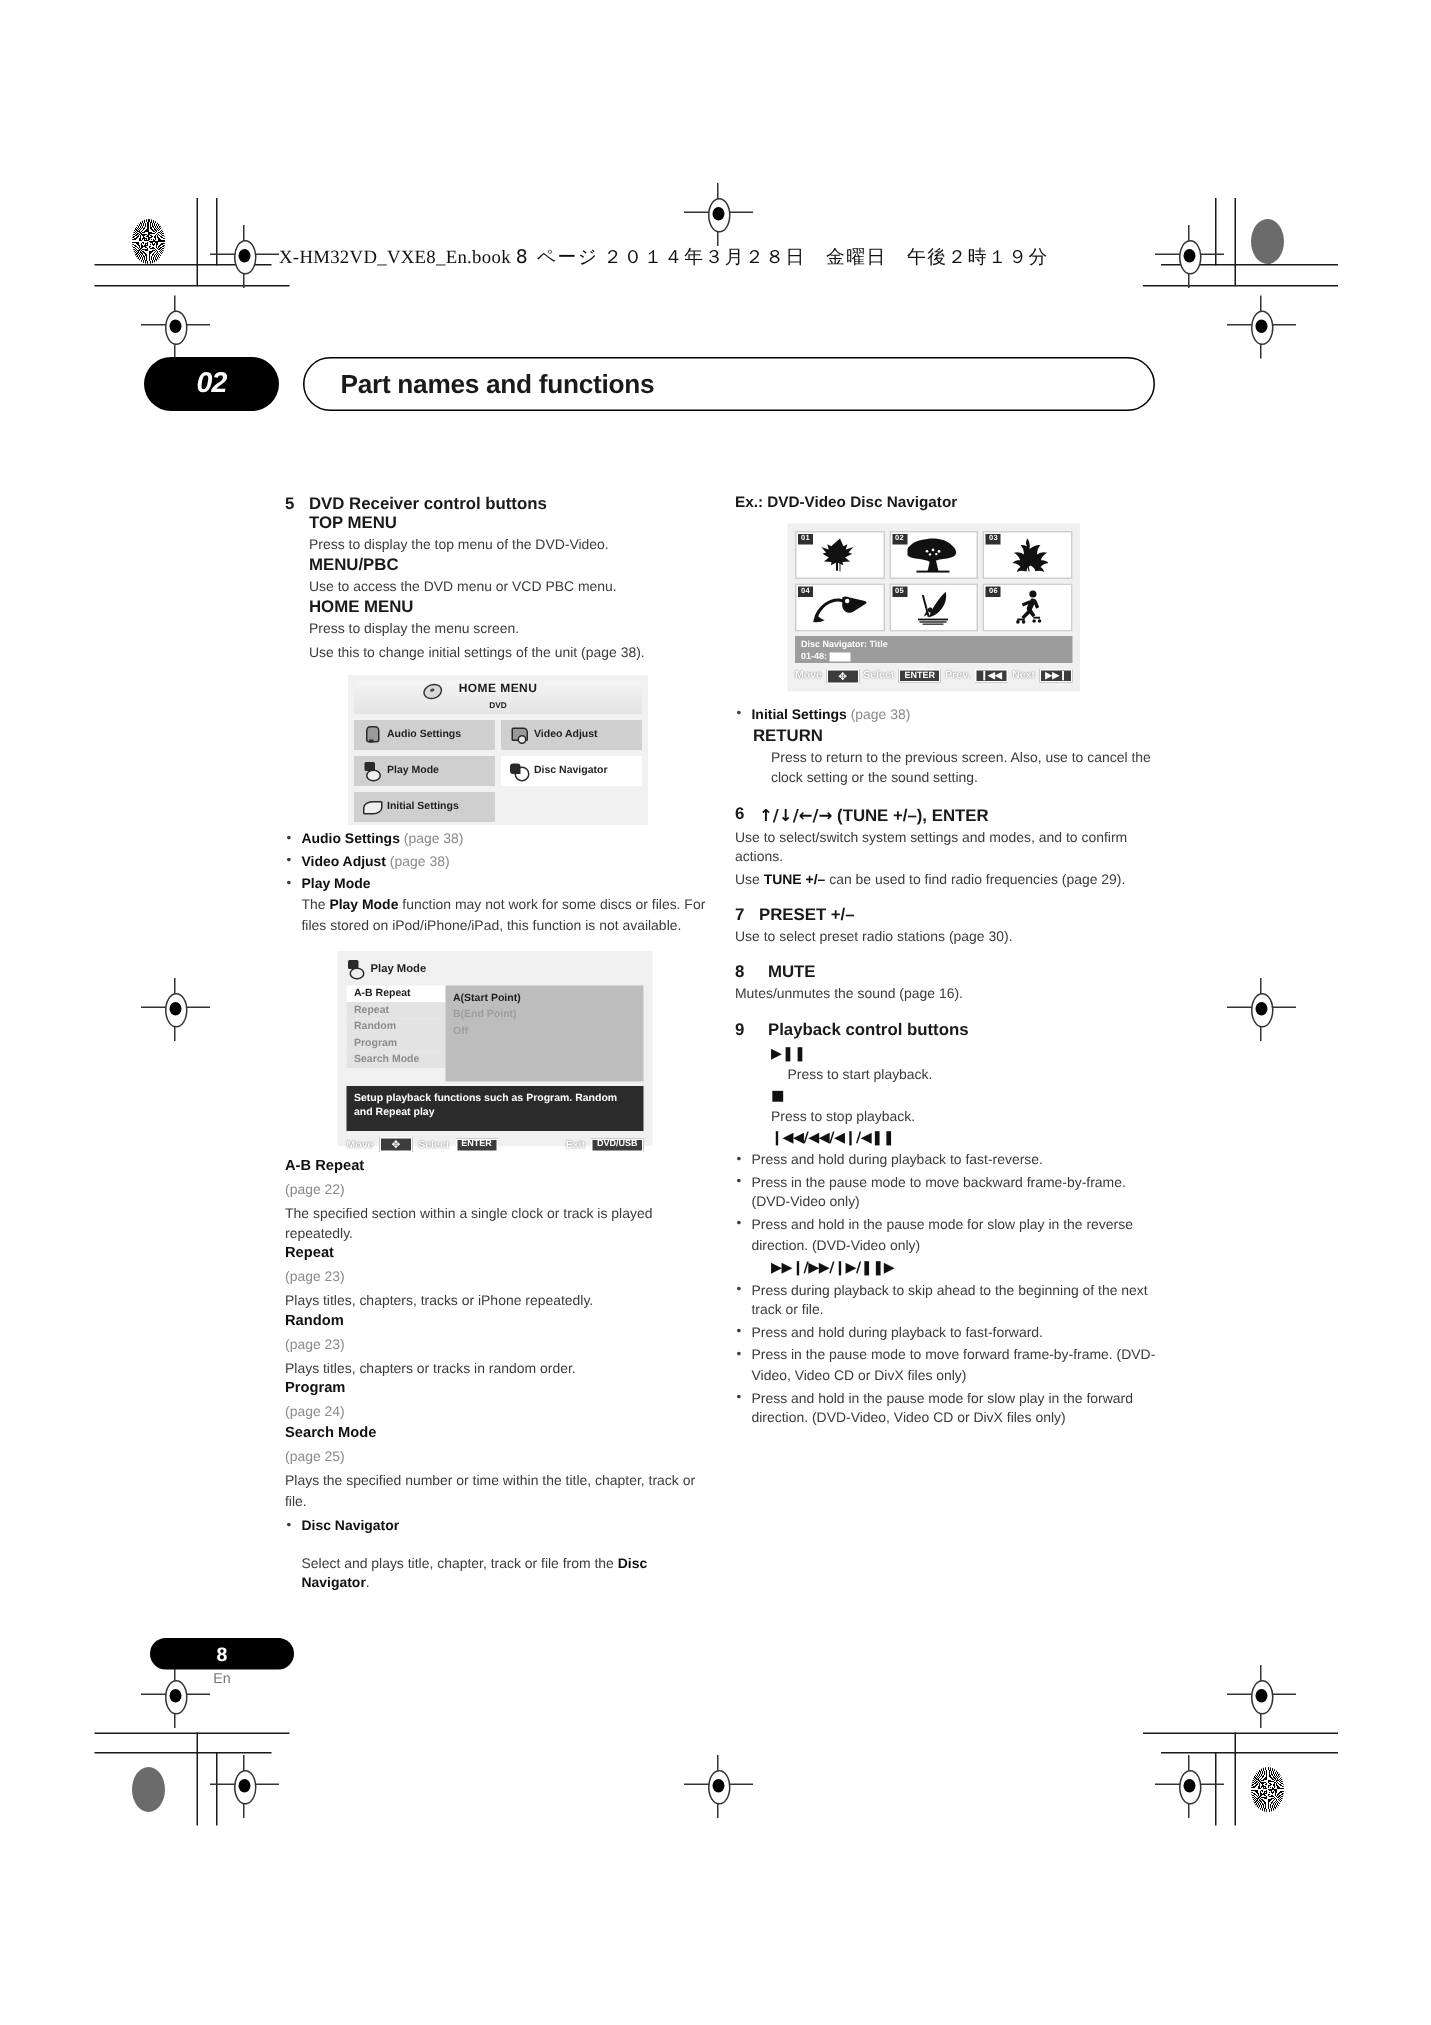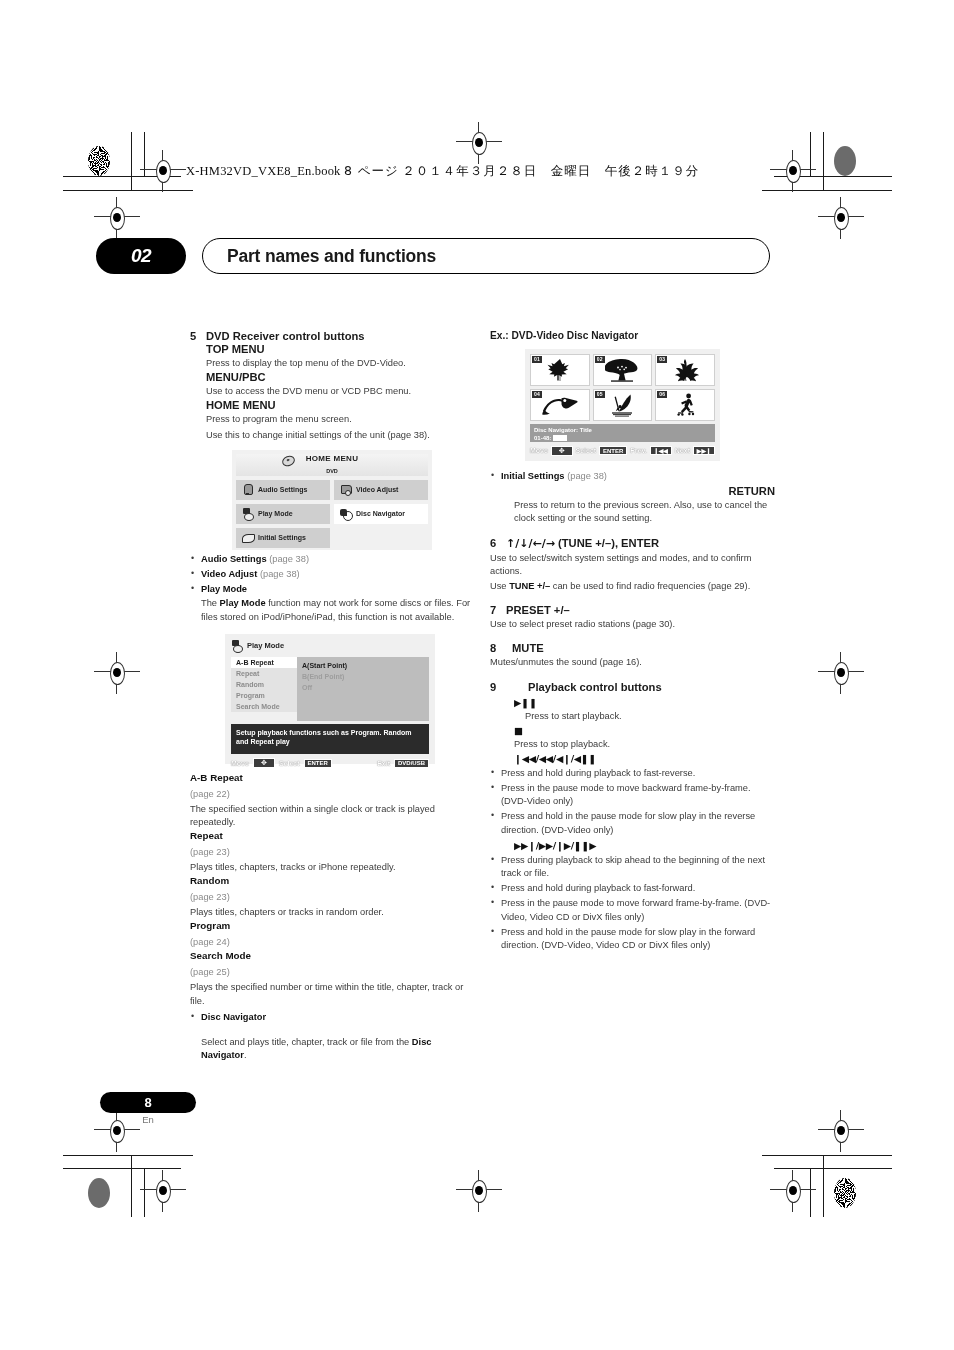--- a/index.html
+++ b/index.html
@@ -362,21 +362,21 @@
       <span class="t">DVD Receiver control buttons</span>
     </div>
 
     <div class="subhead0">TOP MENU</div>
     <div class="p indent16">Press to display the top menu of the DVD-Video.</div>
 
     <div class="subhead0">MENU/PBC</div>
     <div class="p indent16">Use to access the DVD menu or VCD PBC menu.</div>
 
     <div class="subhead0">HOME MENU</div>
-    <div class="p indent16">Press to program the menu screen.</div>
+    <div class="p indent16">Press to display the menu screen.</div>
     <div class="p indent16">Use this to change initial settings of the unit (page 38).</div>
 
     <div class="osd-home">
       <div class="titlebar">
         <div class="disc-ic"></div>
         <div class="ttxt">HOME MENU</div>
         <div class="tsub">DVD</div>
       </div>
       <div class="osd-grid">
         <div class="osd-cell">
@@ -594,21 +594,21 @@
       </div>
     </div>
 
     <ul class="bul" style="margin-top:9px;">
       <li>
         <b>Initial Settings</b>
         <span class="pg">(page 38)</span>
       </li>
     </ul>
 
-    <div class="subhead" style="margin-left:12px;text-align:right;">RETURN</div>
+    <div class="subhead" style="margin-left:12px;">RETURN</div>
     <div class="p indent" style="margin-left:24px;">Press to return to the previous screen. Also, use to cancel the clock setting or the sound setting.</div>
 
     <div class="numhead">
       <span class="n">6</span>
       <span class="t">
         <span class="glyph" style="font-size:11px;">↑/↓/←/→</span>
         <span>(TUNE +/–), ENTER</span>
       </span>
     </div>
     <div class="p indent0">Use to select/switch system settings and modes, and to confirm actions.</div>
@@ -623,21 +623,21 @@
     <div class="p indent0">Use to select preset radio stations (page 30).</div>
 
     <div class="numhead">
       <span class="n">8</span>
       <span class="t" style="margin-left:6px;">MUTE</span>
     </div>
     <div class="p indent0">Mutes/unmutes the sound (page 16).</div>
 
     <div class="numhead">
       <span class="n">9</span>
-      <span class="t" style="margin-left:22px;">Playback control buttons</span>
+      <span class="t" style="margin-left:6px;">Playback control buttons</span>
     </div>
 
     <div class="glyph" style="margin-left:24px; margin-top:4px;">▶❚❚</div>
     <div class="p" style="margin-left:35px;">Press to start playback.</div>
     <div class="glyph" style="margin-left:24px; margin-top:2px;">■</div>
     <div class="p" style="margin-left:24px;">Press to stop playback.</div>
 
     <div class="glyph" style="margin-left:24px; margin-top:2px; letter-spacing:-.3px;">❙◀◀/◀◀/◀❙/◀❚❚</div>
     <ul class="bul">
       <li>Press and hold during playback to fast-reverse.</li>

